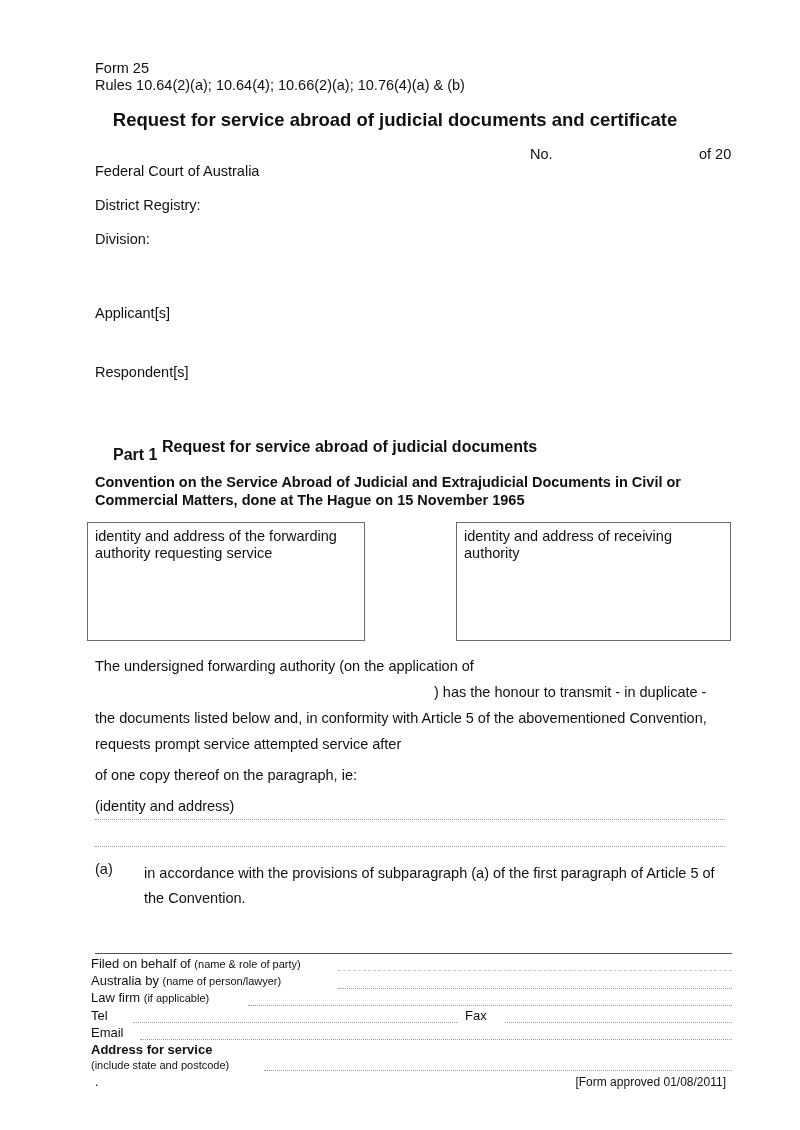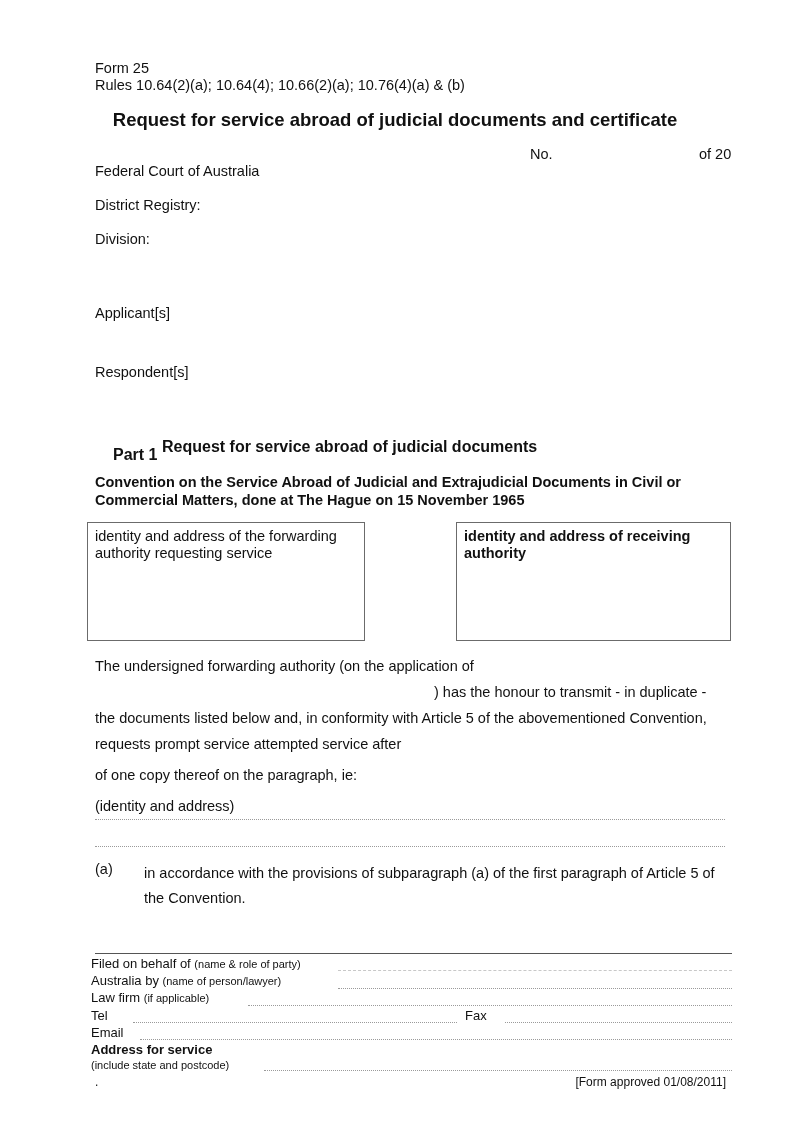--- a/index.html
+++ b/index.html
@@ -19,21 +19,21 @@
   .applicant { left: 95px; top: 305px; }
   .respondent { left: 95px; top: 364px; }
   .part-num { left: 113px; top: 438px; font-size: 16px; font-weight: bold; margin-top: 8px; }
   .part-title { left: 162px; top: 438px; font-size: 16px; font-weight: bold; }
   .convention { left: 95px; top: 473px; width: 640px; white-space: normal; font-weight: bold; line-height: 18px; }
   .box {
     position: absolute; border: 1px solid #6b6b6b; box-sizing: border-box;
     padding: 5px 7px; line-height: 17px; white-space: normal;
   }
   .box-left { left: 87px; top: 522px; width: 278px; height: 119px; }
-  .box-right { left: 456px; top: 522px; width: 275px; height: 119px; font-weight: bold; }
+  .box-right { left: 456px; top: 522px; width: 275px; height: 119px; }
   .p1 { left: 95px; top: 658px; }
   .p2 { left: 434px; top: 684px; }
   .p3 { left: 95px; top: 710px; }
   .p4 { left: 95px; top: 736px; }
   .p5 { left: 95px; top: 767px; }
   .p6 { left: 95px; top: 798px; }
   .dotline { position: absolute; border-top: 1px dotted #9a9a9a; height: 0; }
   .dl1 { left: 95px; top: 819px; width: 630px; }
   .dl2 { left: 95px; top: 846px; width: 630px; }
   .item-a { left: 95px; top: 861px; }

